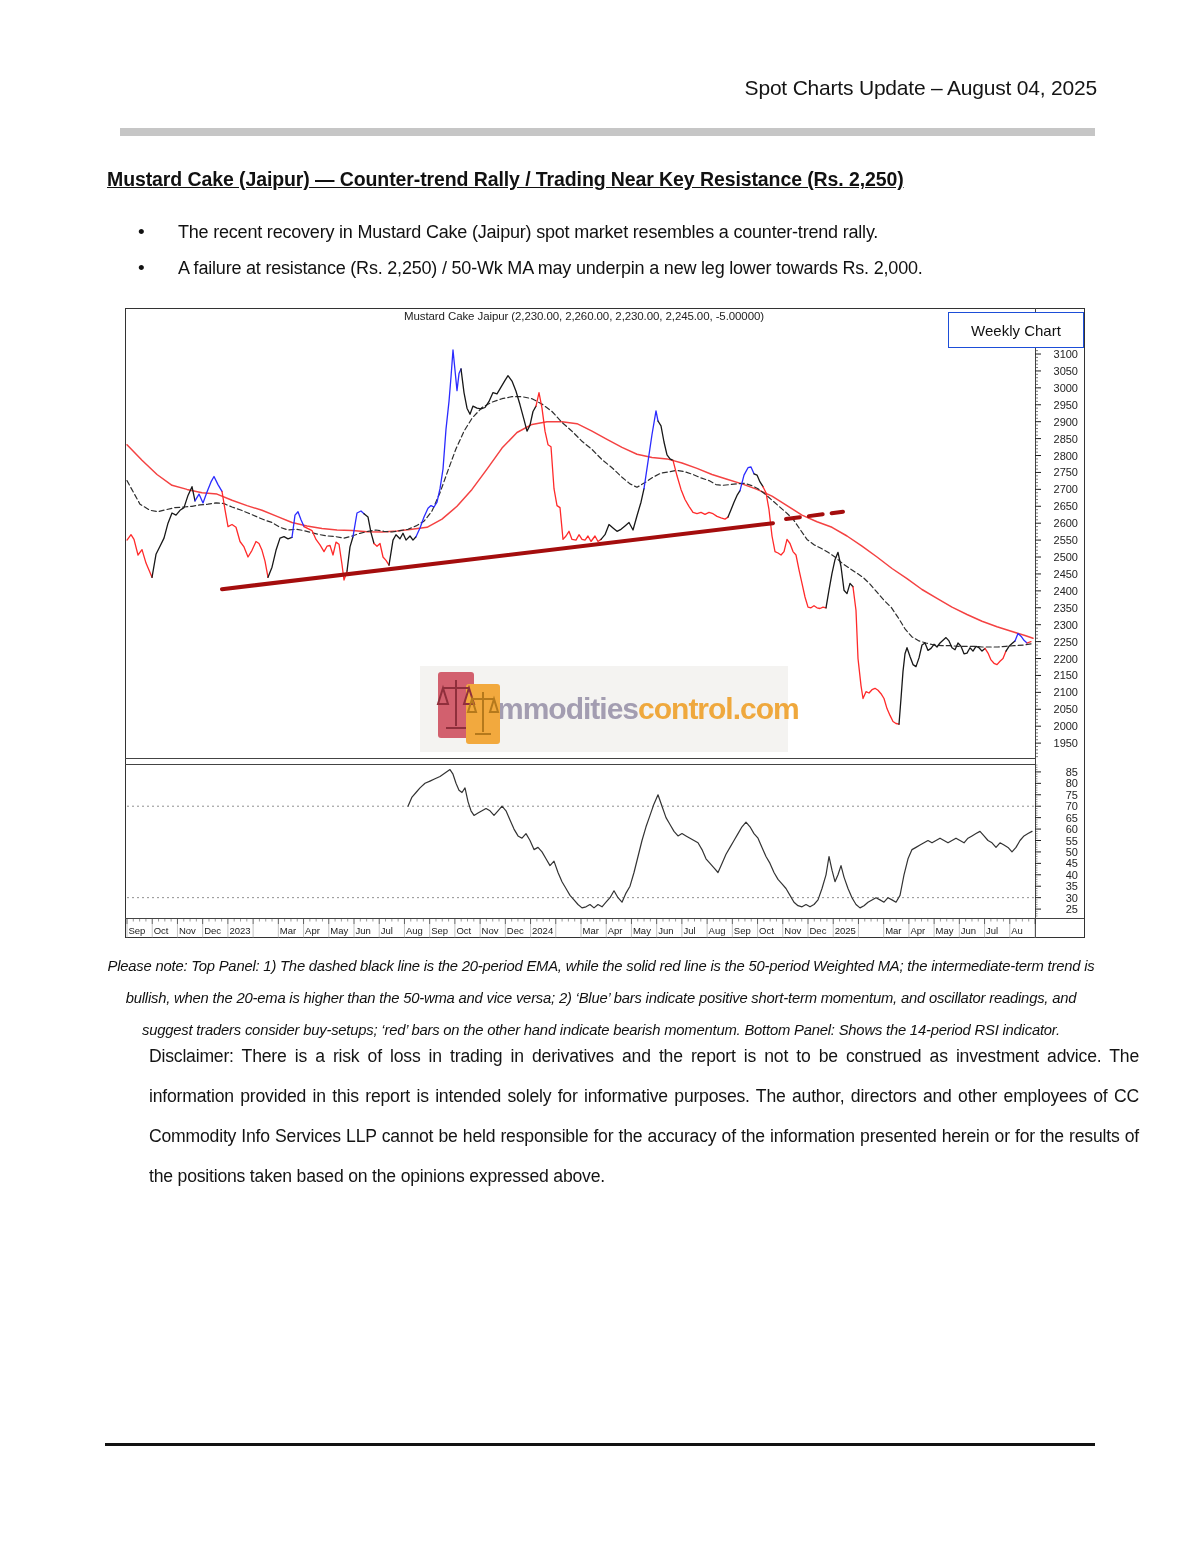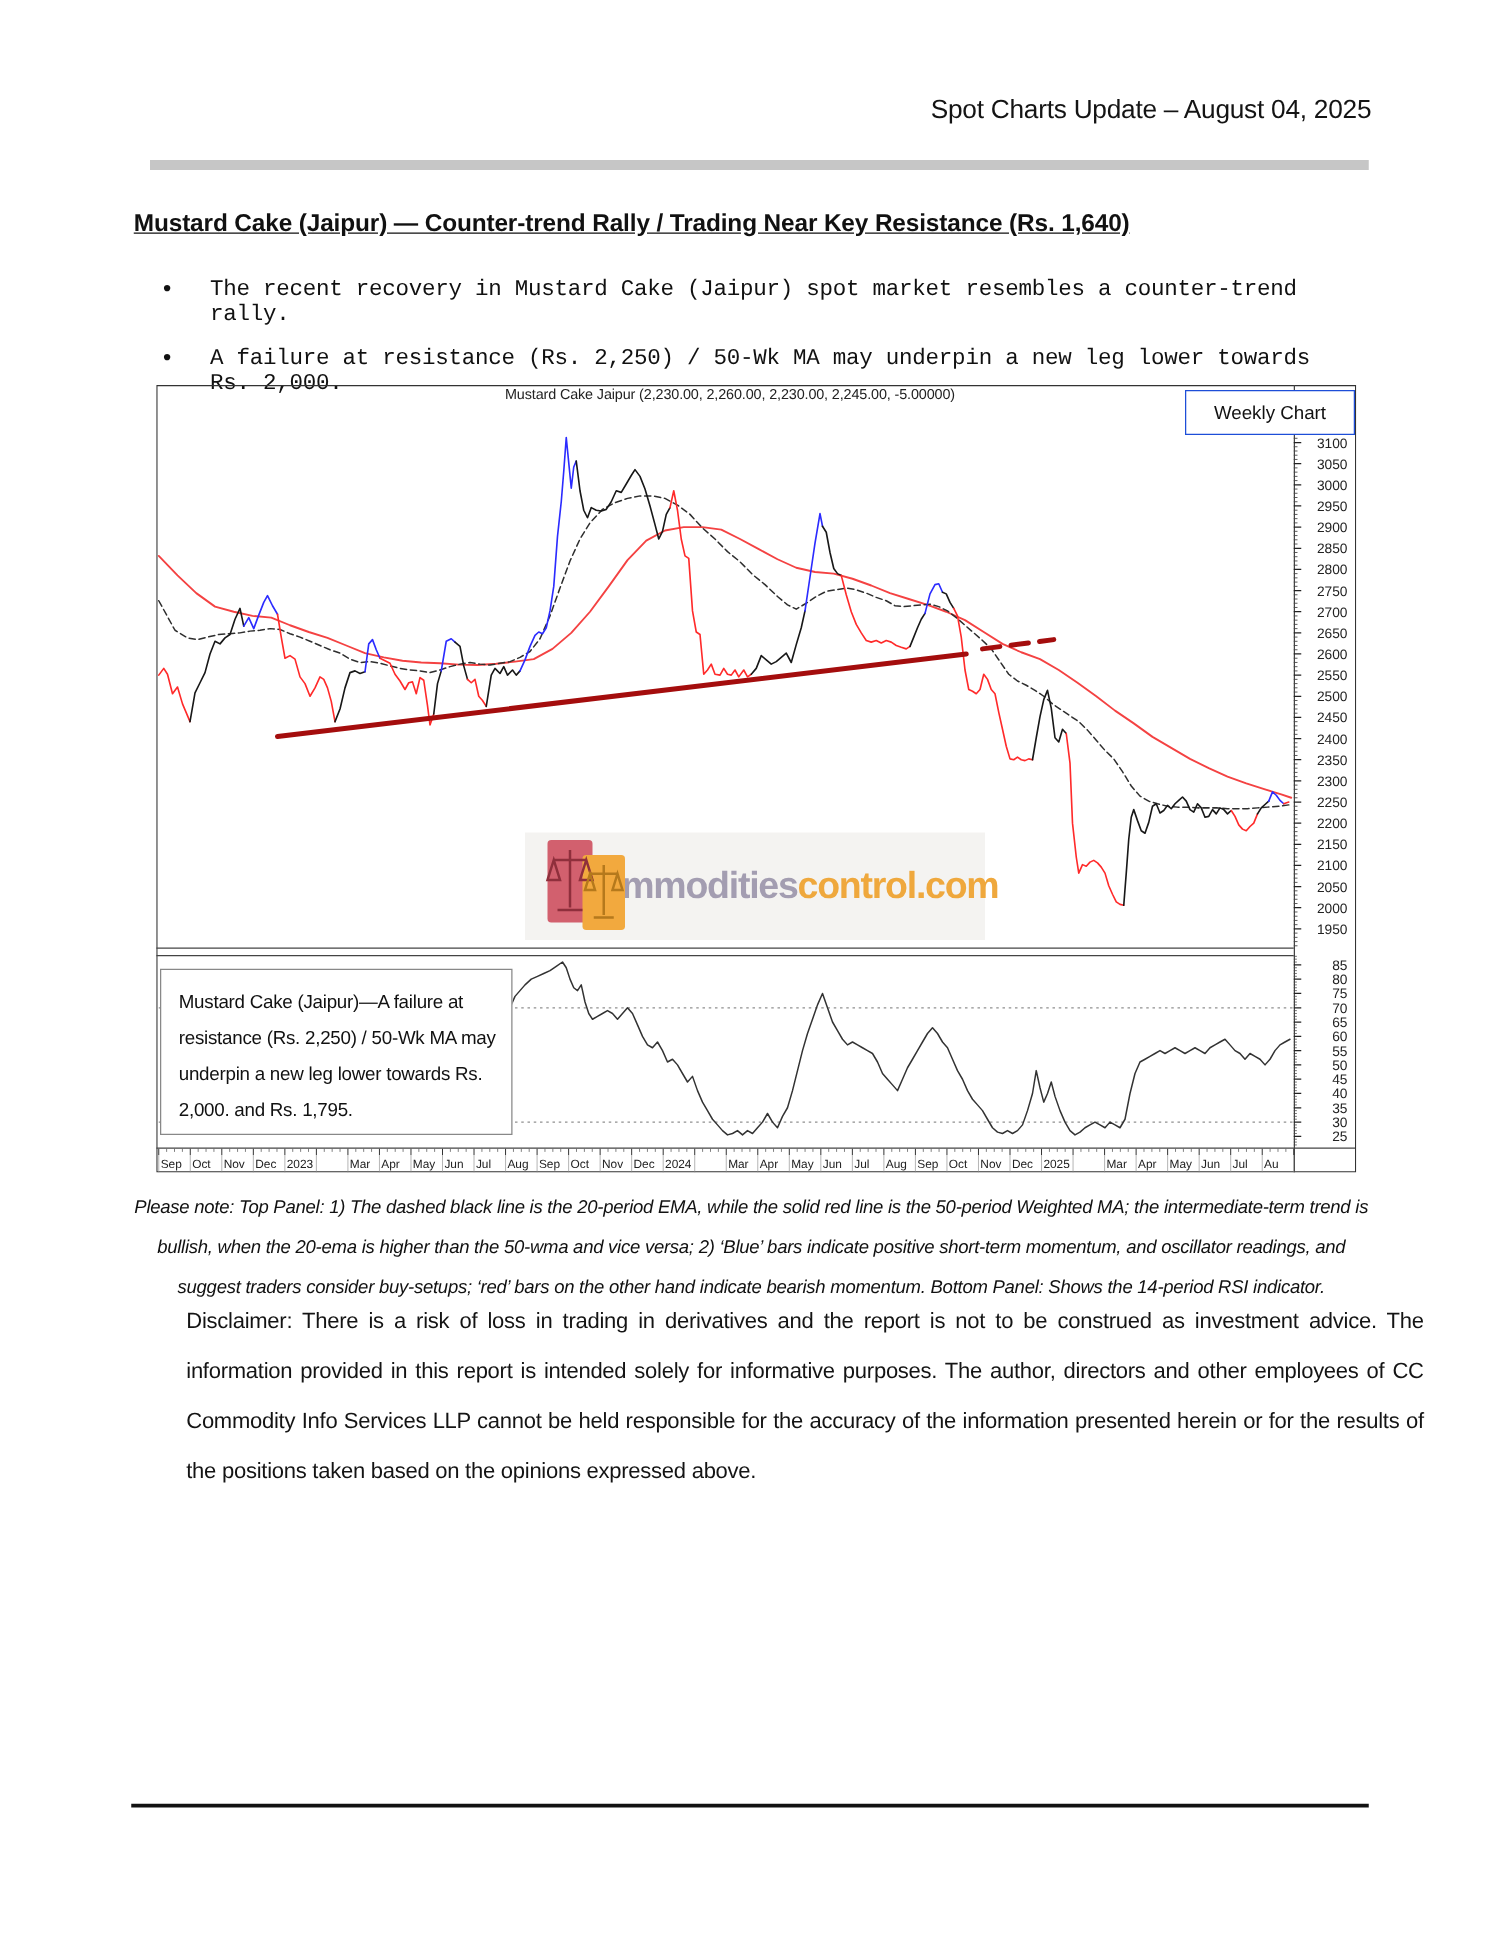--- a/index.html
+++ b/index.html
@@ -2,21 +2,21 @@
 <html><head>
 <meta charset="utf-8">
 <style>
   html,body{margin:0;padding:0;background:#ffffff;}
   .page{position:relative;width:1200px;height:1553px;background:#fff;
         font-family:"Liberation Sans",sans-serif;color:#111;overflow:hidden;}
   .hdr{position:absolute;top:76px;right:103px;font-size:21px;color:#141414;letter-spacing:-0.2px;}
   .graybar{position:absolute;top:128px;left:120px;width:975px;height:8px;background:#c6c6c6;}
   .heading{position:absolute;top:168px;left:107px;width:990px;font-size:19.5px;font-weight:bold;
            text-decoration:underline;letter-spacing:-0.1px;}
-  .bullets{position:absolute;top:222px;left:128px;width:950px;font-family:Liberation Mono, monospace;}
+  .bullets{position:absolute;top:222px;left:138px;width:950px;}
   .bullet{position:relative;padding-left:40px;font-size:18px;margin-bottom:15px;letter-spacing:-0.2px;}
   .bullet:before{content:"•";position:absolute;left:0;top:-1px;font-size:19px;}
   
   .chart{position:absolute;left:125px;top:308px;width:960px;height:630px;}
   .chart svg{position:absolute;left:0;top:0;z-index:2;}
   .chart-title{position:absolute;left:4px;top:2px;width:910px;text-align:center;font-size:11.5px;
                color:#222;z-index:3;letter-spacing:-0.1px;}
   .weekly-box{position:absolute;left:823px;top:4px;width:134px;height:34px;background:#fff;
               border:1px solid #1d4ed8;z-index:4;display:flex;align-items:center;justify-content:center;
               font-size:15px;color:#111;}
@@ -37,21 +37,21 @@
   .bottom-rule{position:absolute;top:1443px;left:105px;width:990px;height:3px;background:#121212;}
 </style>
 </head>
 <body>
 
 <div class="page">
 
   <div class="hdr">Spot Charts Update – August 04, 2025</div>
   <div class="graybar"></div>
 
-  <div class="heading">Mustard Cake (Jaipur) — Counter-trend Rally / Trading Near Key Resistance (Rs. 1,640)</div>
+  <div class="heading">Mustard Cake (Jaipur) — Counter-trend Rally / Trading Near Key Resistance (Rs. 2,250)</div>
 
   <div class="bullets">
     <div class="bullet">The recent recovery in Mustard Cake (Jaipur) spot market resembles a counter-trend rally.</div>
     <div class="bullet">A failure at resistance (Rs. 2,250) / 50-Wk MA may underpin a new leg lower towards Rs. 2,000.</div>
   </div>
 
   <div class="chart">
     <div class="watermark">
       <span class="wm-logo">
         <svg width="92" height="82" viewBox="0 0 92 82">
@@ -560,19 +560,18 @@
         <text x="760.1666666666666" y="626" font-size="9.5" fill="#222" font-family="Liberation Sans, sans-serif">Mar</text>
         <text x="785.3888888888889" y="626" font-size="9.5" fill="#222" font-family="Liberation Sans, sans-serif">Apr</text>
         <text x="810.6111111111111" y="626" font-size="9.5" fill="#222" font-family="Liberation Sans, sans-serif">May</text>
         <text x="835.8333333333333" y="626" font-size="9.5" fill="#222" font-family="Liberation Sans, sans-serif">Jun</text>
         <text x="861.0555555555555" y="626" font-size="9.5" fill="#222" font-family="Liberation Sans, sans-serif">Jul</text>
         <text x="886.2777777777777" y="626" font-size="9.5" fill="#222" font-family="Liberation Sans, sans-serif">Au</text>
       </svg>
 
     <div class="chart-title">Mustard Cake Jaipur (2,230.00, 2,260.00, 2,230.00, 2,245.00, -5.00000)</div>
     <div class="weekly-box">Weekly Chart</div>
-    <div class="note-box">Mustard Cake (Jaipur)—A failure at resistance (Rs. 2,250) / 50-Wk MA may underpin a new leg lower towards Rs. 2,000. and Rs. 1,795.</div>
   </div>
 
   <div class="footnote">Please note: Top Panel: 1) The dashed black line is the 20-period EMA, while the solid red line is the 50-period Weighted MA; the intermediate-term trend is bullish, when the 20-ema is higher than the 50-wma and vice versa; 2) ‘Blue’ bars indicate positive short-term momentum, and oscillator readings, and suggest traders consider buy-setups; ‘red’ bars on the other hand indicate bearish momentum. Bottom Panel: Shows the 14-period RSI indicator.</div>
   <div class="disclaimer">Disclaimer: There is a risk of loss in trading in derivatives and the report is not to be construed as investment advice. The information provided in this report is intended solely for informative purposes. The author, directors and other employees of CC Commodity Info Services LLP cannot be held responsible for the accuracy of the information presented herein or for the results of the positions taken based on the opinions expressed above.</div>
   <div class="bottom-rule"></div>
 </div>
 
 </body></html>

